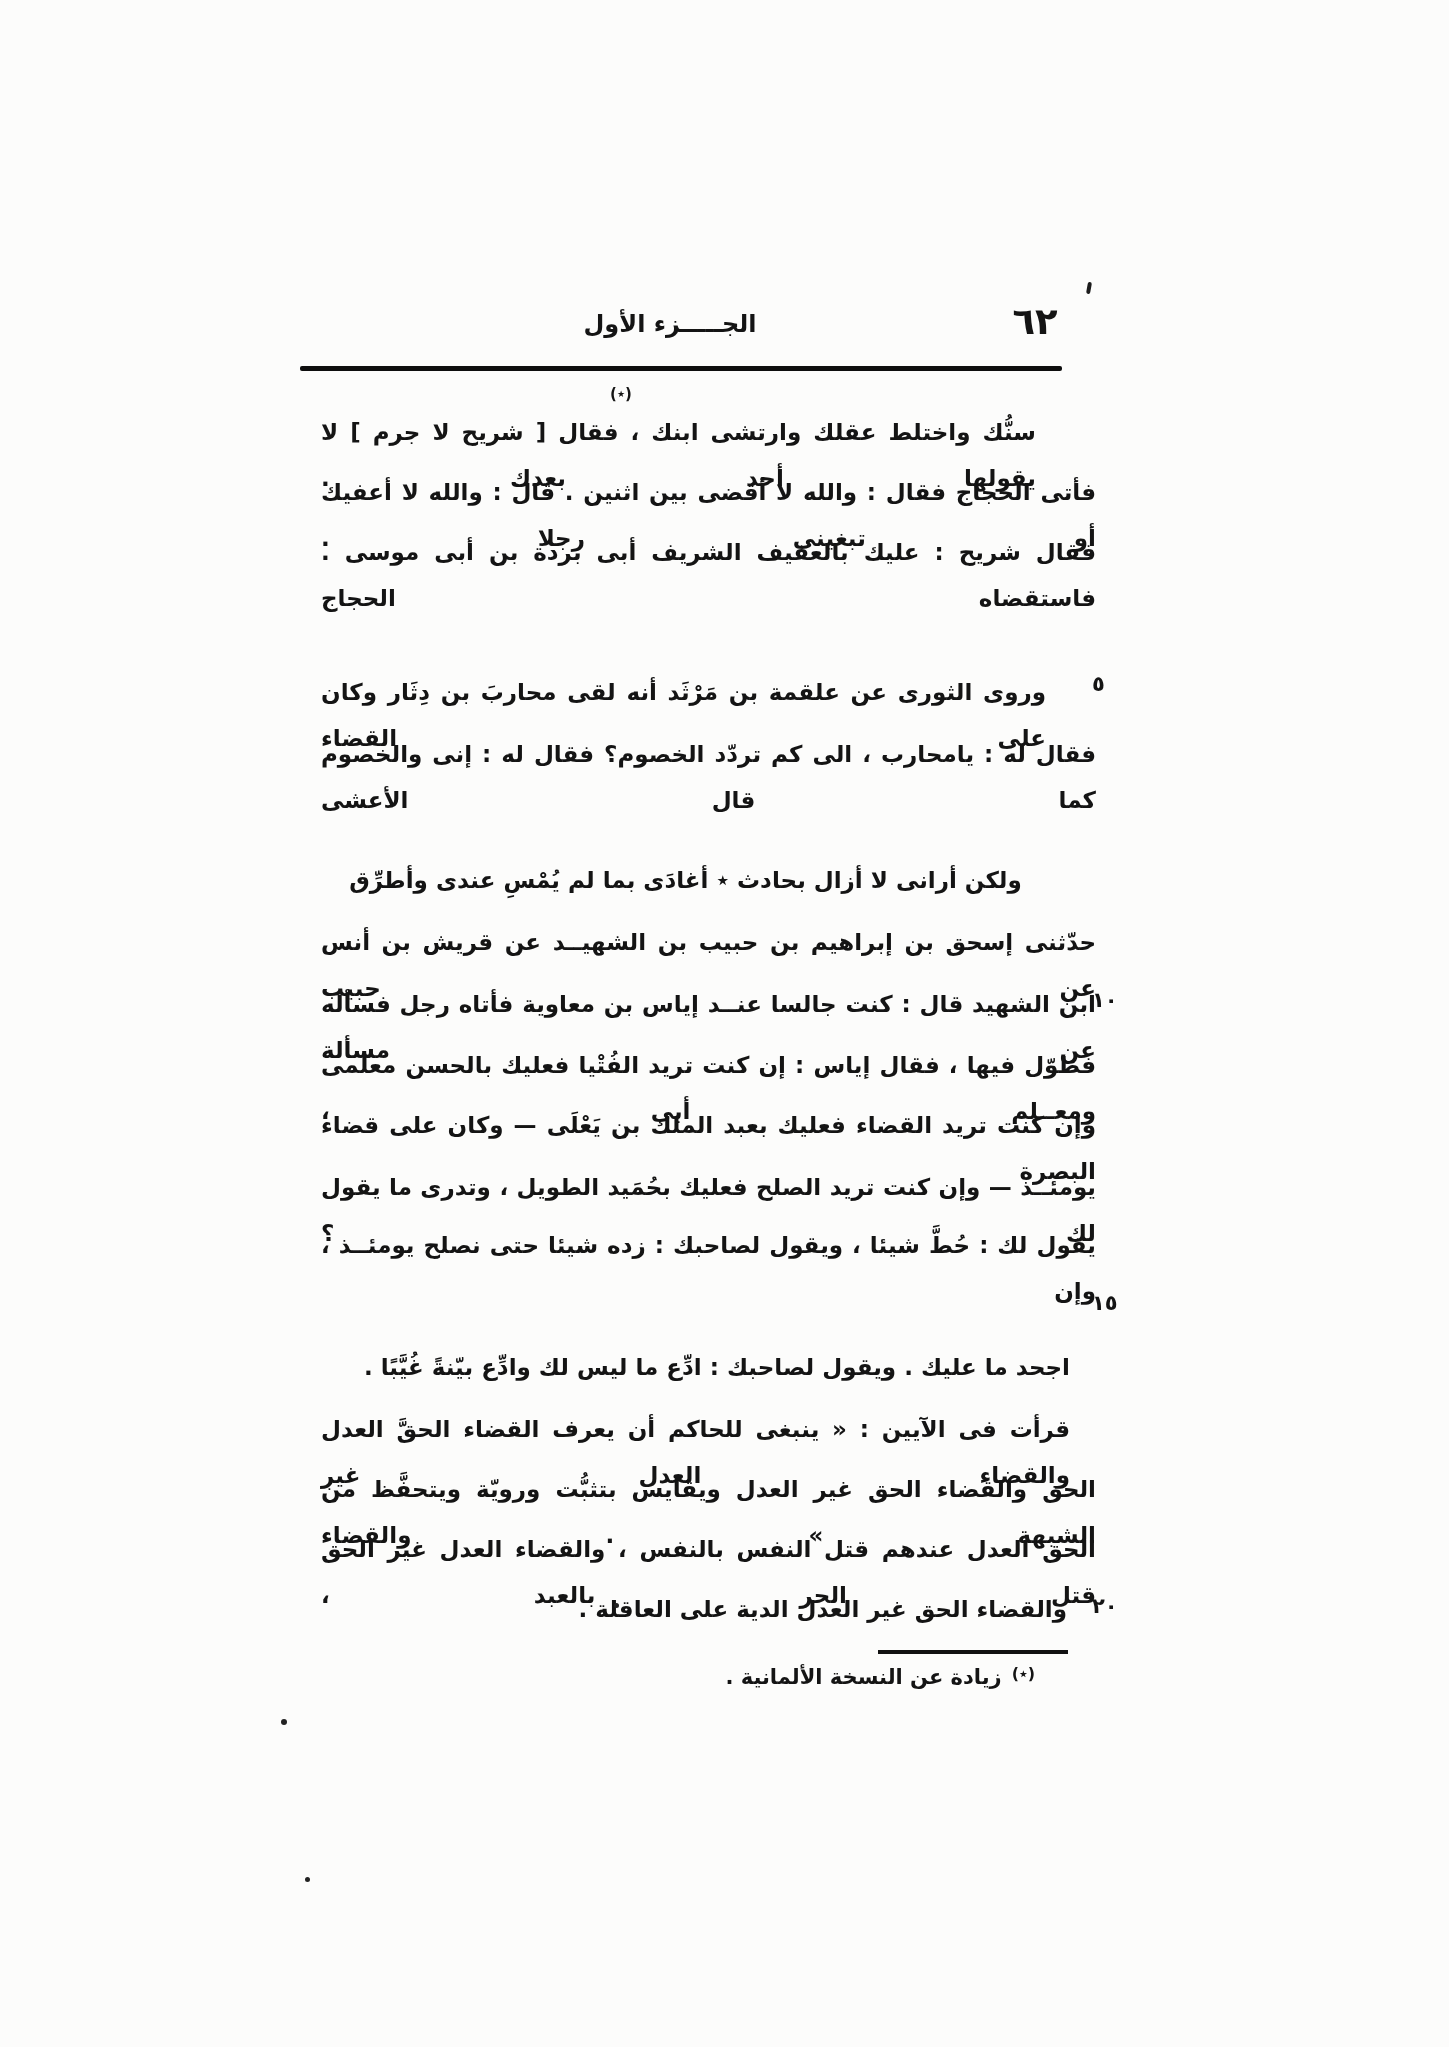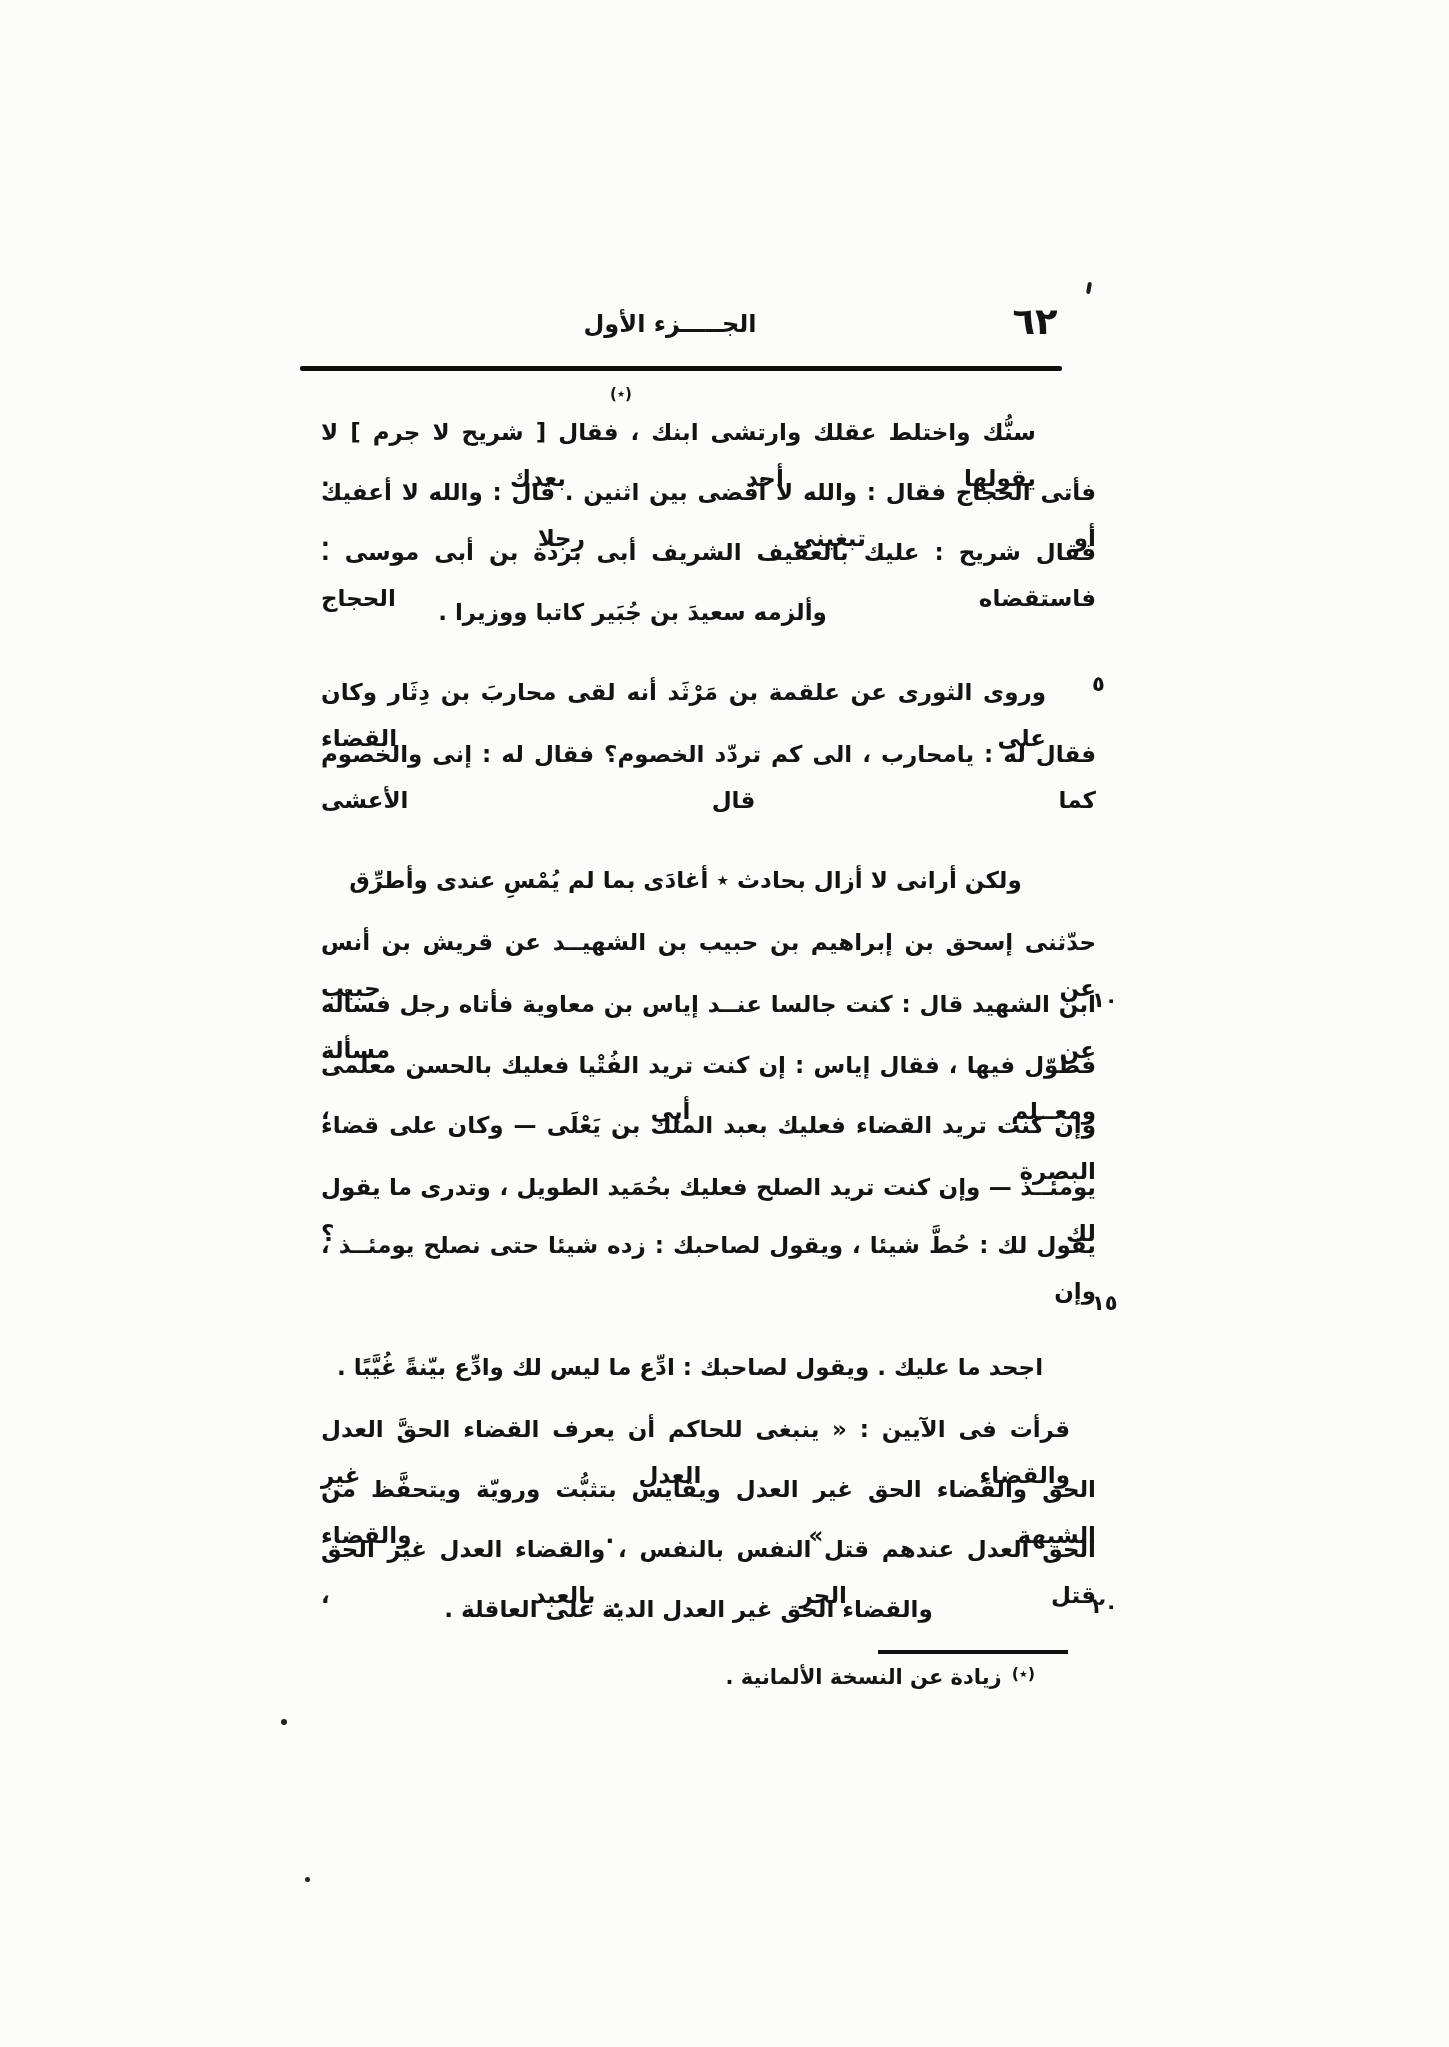--- a/index.html
+++ b/index.html
@@ -68,21 +68,21 @@
     position: absolute;
     left: 310px;
     width: 775px;
     direction: rtl;
     font-size: 23px;
     font-weight: 700;
     line-height: 46px;
     box-sizing: border-box;
   }
   .j { text-align: justify; text-align-last: justify; margin-left: 11px; }
-  .r { text-align: center; }
+  .r { text-align: right; }
   .c { text-align: center; }
   .mnum {
     position: absolute;
     left: 1092px;
     width: 48px;
     direction: rtl;
     font-size: 21px;
     font-weight: 700;
     letter-spacing: 5px;
     text-align: left;
@@ -126,21 +126,20 @@
   <div class="pagenum">٦٢</div>
   <div class="header">الجـــــزء الأول</div>
   <div class="tick"></div>
   <div class="rule"></div>
 
   <div class="sup">(٭)</div>
 
   <div class="line j" style="top:409px; padding-right:60px;">سنُّك واختلط عقلك وارتشى ابنك ، فقال [ شريح لا جرم ] لا يقولها أحد بعدك .</div>
   <div class="line j" style="top:469px;">فأتى الحجاج فقال : والله لا أقضى بين اثنين . قال : والله لا أعفيك أو تبغينى رجلا .</div>
   <div class="line j" style="top:529px;">فقال شريح : عليك بالعفيف الشريف أبى بردة بن أبى موسى . فاستقضاه الحجاج</div>
-  <div class="line c" style="top:589px; padding-right:130px;">وألزمه سعيدَ بن جُبَير كاتبا ووزيرا .</div>
 
   <div class="line j" style="top:669px; padding-right:50px;">وروى الثورى عن علقمة بن مَرْثَد أنه لقى محاربَ بن دِثَار وكان على القضاء</div>
   <div class="line j" style="top:731px;">فقال له : يامحارب ، الى كم تردّد الخصوم؟ فقال له : إنى والخصوم كما قال الأعشى</div>
 
   <div class="line c" style="top:857px; padding-right:24px;">ولكن أرانى لا أزال بحادث ٭ أغادَى بما لم يُمْسِ عندى وأطرِّق</div>
 
   <div class="line j" style="top:919px;">حدّثنى إسحق بن إبراهيم بن حبيب بن الشهيــد عن قريش بن أنس عن حبيب</div>
   <div class="line j" style="top:981px;">ابن الشهيد قال : كنت جالسا عنــد إياس بن معاوية فأتاه رجل فسأله عن مسألة</div>
   <div class="line j" style="top:1042px;">فطوّل فيها ، فقال إياس : إن كنت تريد الفُتْيا فعليك بالحسن معلمى ومعــلم أبى ،</div>
   <div class="line j" style="top:1102px;">وإن كنت تريد القضاء فعليك بعبد الملك بن يَعْلَى — وكان على قضاء البصرة</div>

